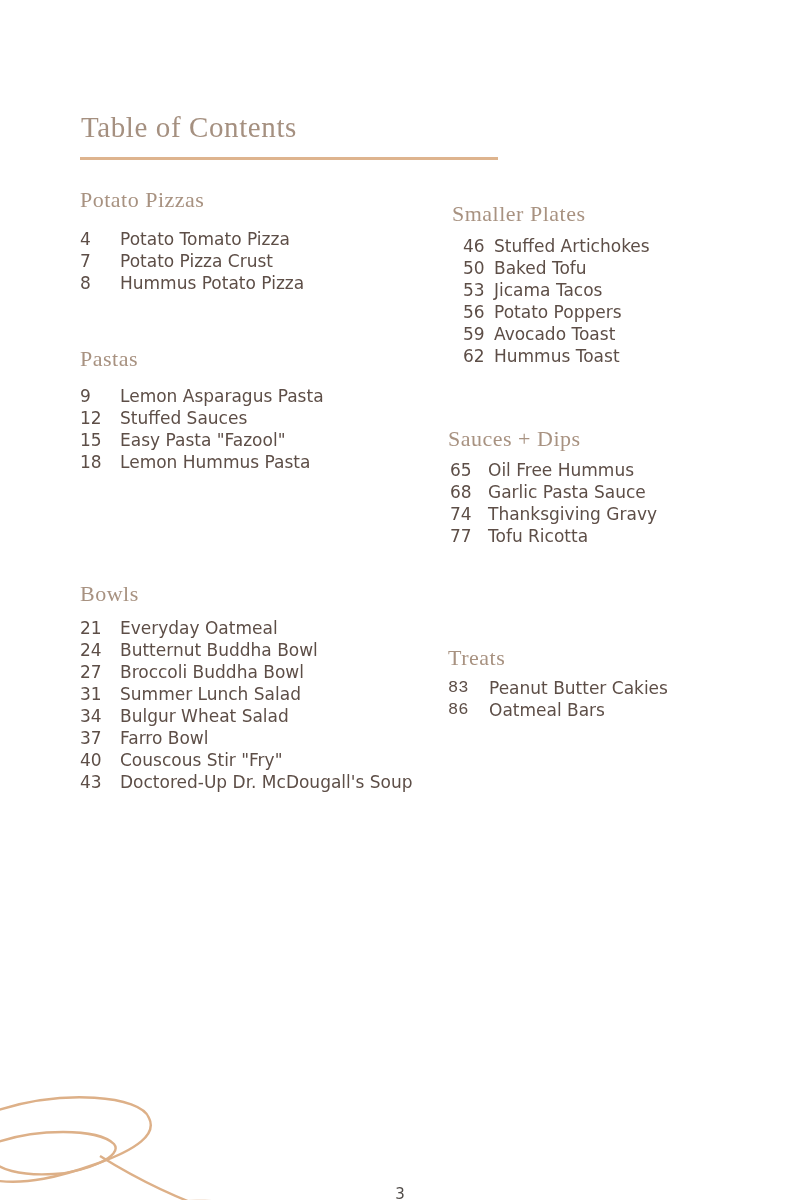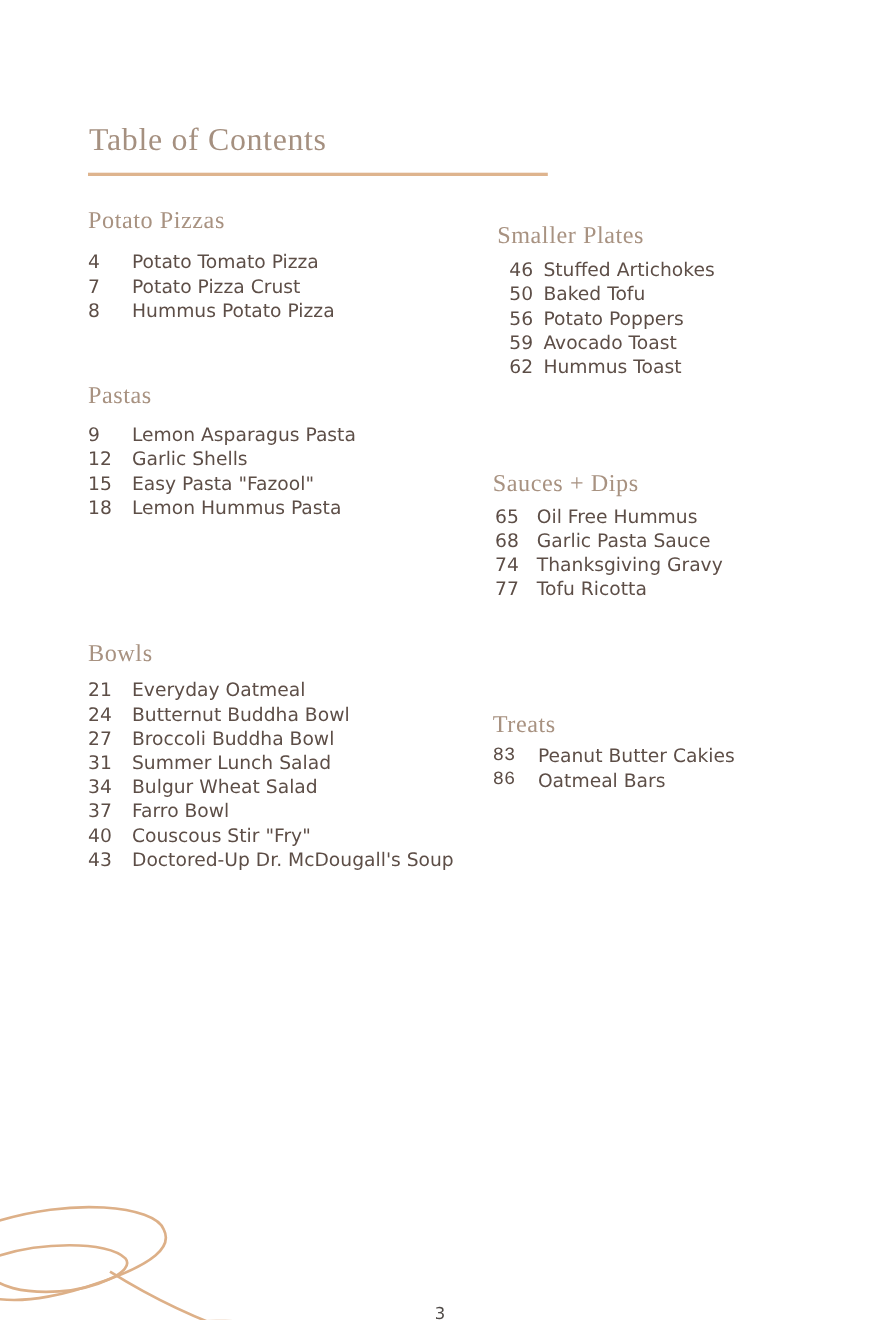--- a/index.html
+++ b/index.html
@@ -68,21 +68,21 @@
 
   <section class="sec" id="sec1">
     <h2>Pastas</h2>
     <ul>
         <li>
           <span class="num">9</span>
           <span class="label">Lemon Asparagus Pasta</span>
         </li>
         <li>
           <span class="num">12</span>
-          <span class="label">Garlic Shells</span>
+          <span class="label">Stuffed Sauces</span>
         </li>
         <li>
           <span class="num">15</span>
           <span class="label">Easy Pasta "Fazool"</span>
         </li>
         <li>
           <span class="num">18</span>
           <span class="label">Lemon Hummus Pasta</span>
         </li>
       </ul>
@@ -129,20 +129,24 @@
   <section class="sec" id="sec3">
     <h2>Smaller Plates</h2>
     <ul>
         <li>
           <span class="num">46</span>
           <span class="label">Stuffed Artichokes</span>
         </li>
         <li>
           <span class="num">50</span>
           <span class="label">Baked Tofu</span>
+        </li>
+        <li>
+          <span class="num">53</span>
+          <span class="label">Jicama Tacos</span>
         </li>
         <li>
           <span class="num">56</span>
           <span class="label">Potato Poppers</span>
         </li>
         <li>
           <span class="num">59</span>
           <span class="label">Avocado Toast</span>
         </li>
         <li>

